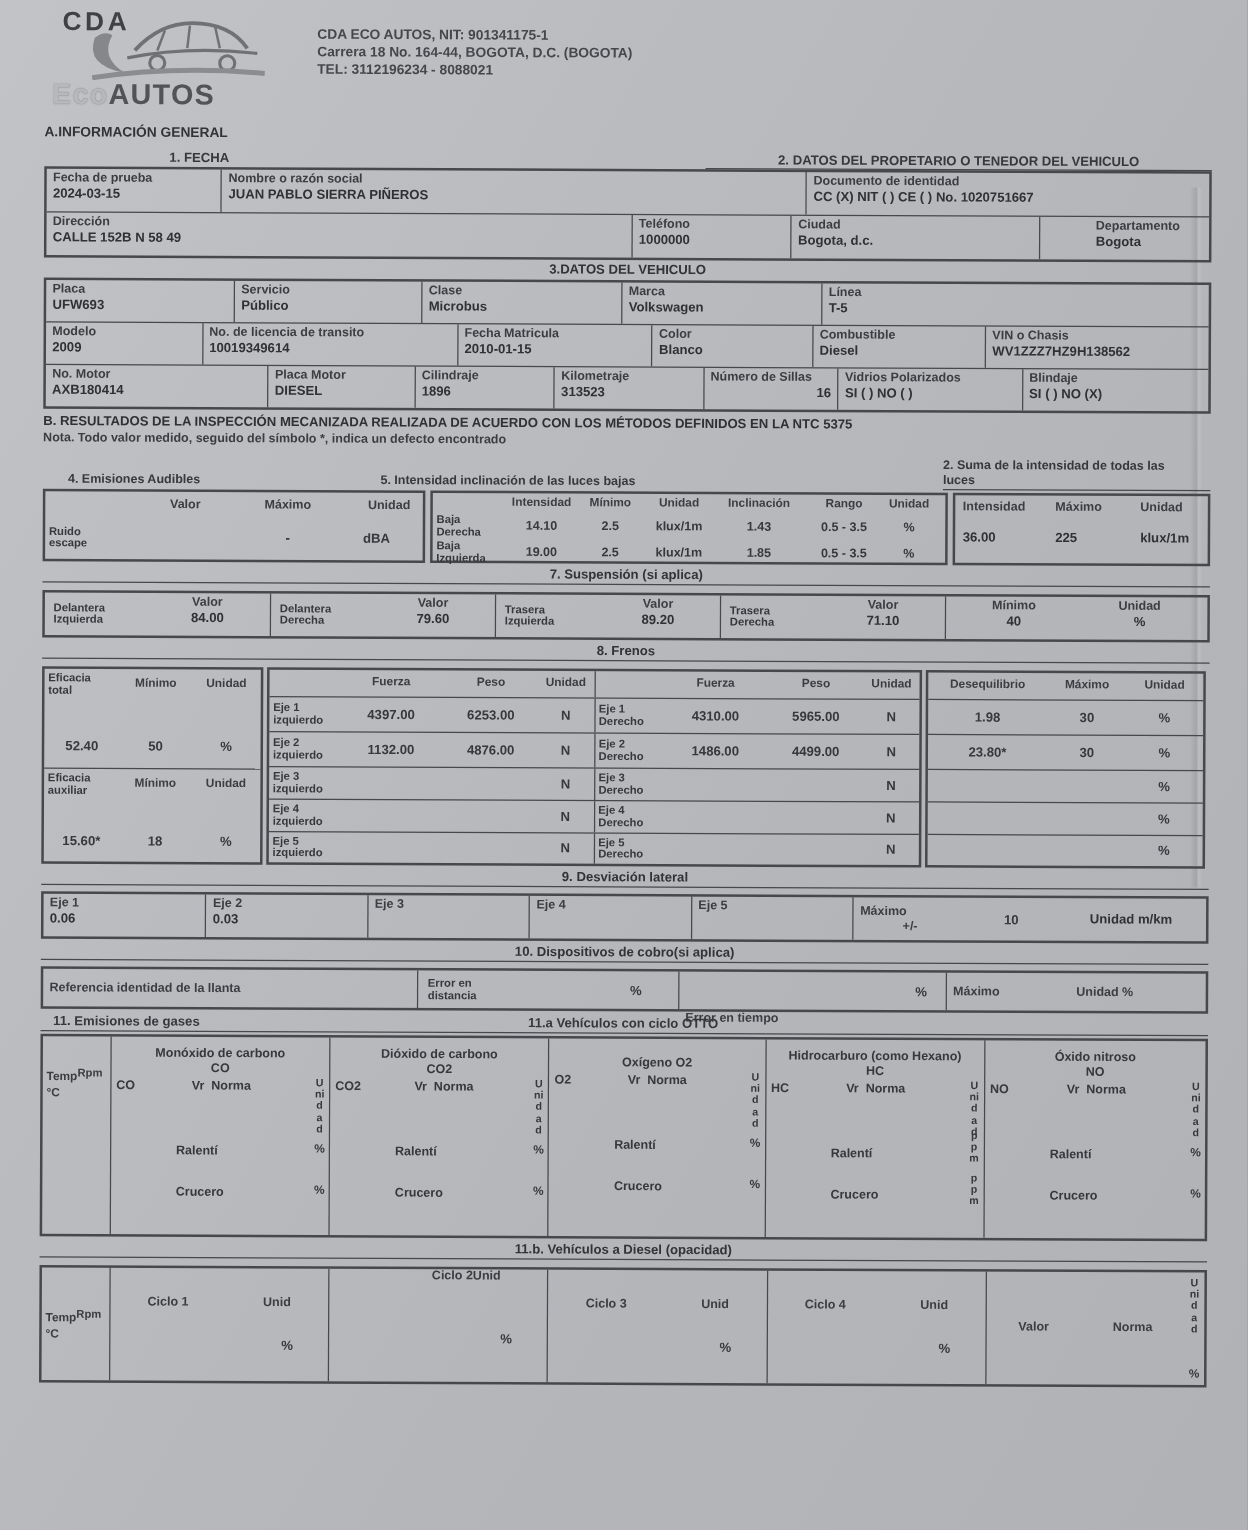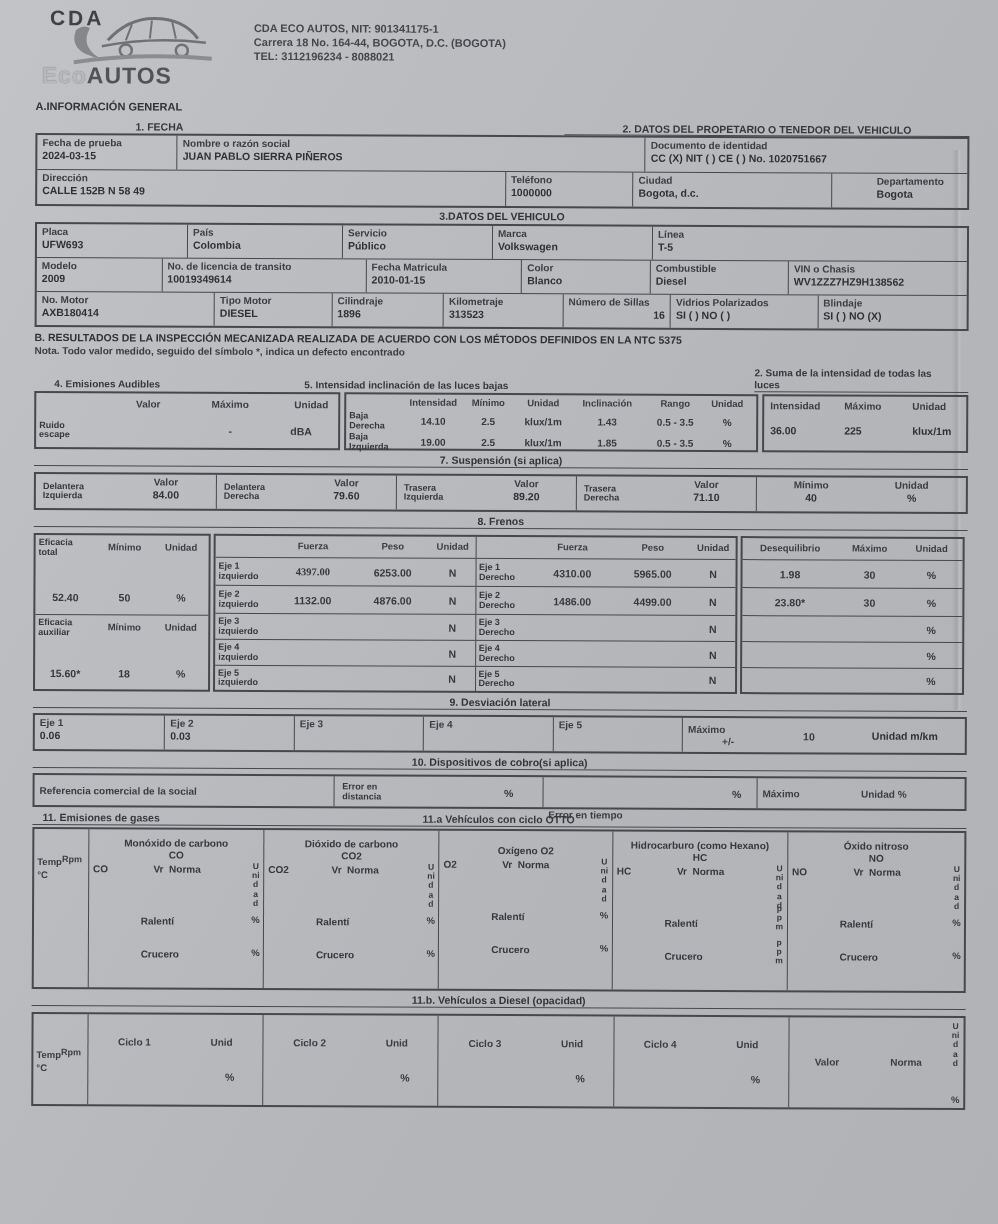--- a/index.html
+++ b/index.html
@@ -97,27 +97,27 @@
       </div>
     </div>
 
     <div class="band nob" style="margin-top:2px;">3.DATOS DEL VEHICULO</div>
     <div class="tbl" style="margin-top:1px;">
       <div class="tr" style="height:33px;">
         <div class="fc" style="width:150px;">
             <div class="lab">Placa</div>
             <div class="val">UFW693</div>
           </div>
-        <div class="fc" style="width:155px;">
-            <div class="lab">País</div>
-            <div class="val">Colombia</div>
-          </div>
         <div class="fc" style="width:150px;">
             <div class="lab">Servicio</div>
             <div class="val">Público</div>
+          </div>
+        <div class="fc" style="width:160px;">
+            <div class="lab">Clase</div>
+            <div class="val">Microbus</div>
           </div>
         <div class="fc" style="width:160px;">
             <div class="lab">Marca</div>
             <div class="val">Volkswagen</div>
           </div>
         <div class="fc" style="width:159px;">
             <div class="lab">Línea</div>
             <div class="val">T-5</div>
           </div>
       </div>
@@ -146,21 +146,21 @@
             <div class="lab">VIN o Chasis</div>
             <div class="val">WV1ZZZ7HZ9H138562</div>
           </div>
       </div>
       <div class="tr" style="height:33px;">
         <div class="fc" style="width:178px;">
             <div class="lab">No. Motor</div>
             <div class="val">AXB180414</div>
           </div>
         <div class="fc" style="width:118px;">
-            <div class="lab">Tipo Motor</div>
+            <div class="lab">Placa Motor</div>
             <div class="val">DIESEL</div>
           </div>
         <div class="fc" style="width:112px;">
             <div class="lab">Cilindraje</div>
             <div class="val">1896</div>
           </div>
         <div class="fc" style="width:120px;">
             <div class="lab">Kilometraje</div>
             <div class="val">313523</div>
           </div>
@@ -337,21 +337,21 @@
           <div style="width:55px;border-left:1px solid #46484c;box-sizing:border-box;"></div>
           <div class="lab" style="width:85px;text-align:center;padding-top:4px;font-size:9.5px;">Fuerza</div>
           <div class="lab" style="width:76px;text-align:center;padding-top:4px;font-size:9.5px;">Peso</div>
           <div class="lab" style="width:45px;text-align:center;padding-top:4px;font-size:9.5px;">Unidad</div>
         </div>
         <div style="display:flex;height:28px;border-bottom:1px solid #46484c;box-sizing:border-box;">
           <div class="axl" style="width:55px;">
               <span>Eje 1</span>
               <span>izquierdo</span>
             </div>
-          <div class="num" style="width:85px;font-family:Liberation Serif, serif;">4397.00</div>
+          <div class="num" style="width:85px;">4397.00</div>
           <div class="num" style="width:75px;">6253.00</div>
           <div class="num" style="width:45px;">N</div>
           <div class="axl" style="width:55px;border-left:1px solid #46484c;">
               <span>Eje 1</span>
               <span>Derecho</span>
             </div>
           <div class="num" style="width:85px;">4310.00</div>
           <div class="num" style="width:76px;">5965.00</div>
           <div class="num" style="width:45px;">N</div>
         </div>
@@ -486,21 +486,21 @@
           <div class="num" style="flex:1;">10</div>
           <div class="val" style="width:110px;text-align:center;">Unidad m/km</div>
         </div>
       </div>
     </div>
 
     <div class="band">10. Dispositivos de cobro(si aplica)</div>
     <div class="tbl" style="margin-top:5px;">
       <div class="tr" style="height:30px;">
         <div class="fc" style="width:300px;display:flex;align-items:center;">
-            <span class="lab">Referencia comercial de la social</span>
+            <span class="lab">Referencia identidad de la llanta</span>
           </div>
         <div class="fc" style="width:210px;display:flex;align-items:center;">
           <span class="axl" style="width:120px;">
               <span>Error en</span>
               <span>distancia</span>
             </span>
           <span class="num" style="flex:1;text-align:right;padding-right:24px;">%</span>
         </div>
         <div class="fc" style="width:215px;display:flex;align-items:center;">
           <span class="lab" style="flex:1;margin-top:45px;">Error en tiempo</span>
@@ -644,21 +644,21 @@
       </div>
       <div style="width:176px;border-left:1px solid #46484c;box-sizing:border-box;display:flex;flex-direction:column;justify-content:center;">
         <div style="display:flex;justify-content:space-around;">
             <span class="lab">Ciclo 1</span>
             <span class="lab">Unid</span>
           </div>
         <div style="display:flex;justify-content:flex-end;padding:22px 28px 0 0;">
             <span class="num">%</span>
           </div>
       </div>
-      <div style="width:176px;border-left:1px solid #46484c;box-sizing:border-box;display:flex;flex-direction:column;justify-content:center;">
+      <div style="width:176px;border-left:1px solid #46484c;box-sizing:border-box;display:flex;flex-direction:row;justify-content:flex-end;">
         <div style="display:flex;justify-content:space-around;">
             <span class="lab">Ciclo 2</span>
             <span class="lab">Unid</span>
           </div>
         <div style="display:flex;justify-content:flex-end;padding:22px 28px 0 0;">
             <span class="num">%</span>
           </div>
       </div>
       <div style="width:176px;border-left:1px solid #46484c;box-sizing:border-box;display:flex;flex-direction:column;justify-content:center;">
         <div style="display:flex;justify-content:space-around;">

